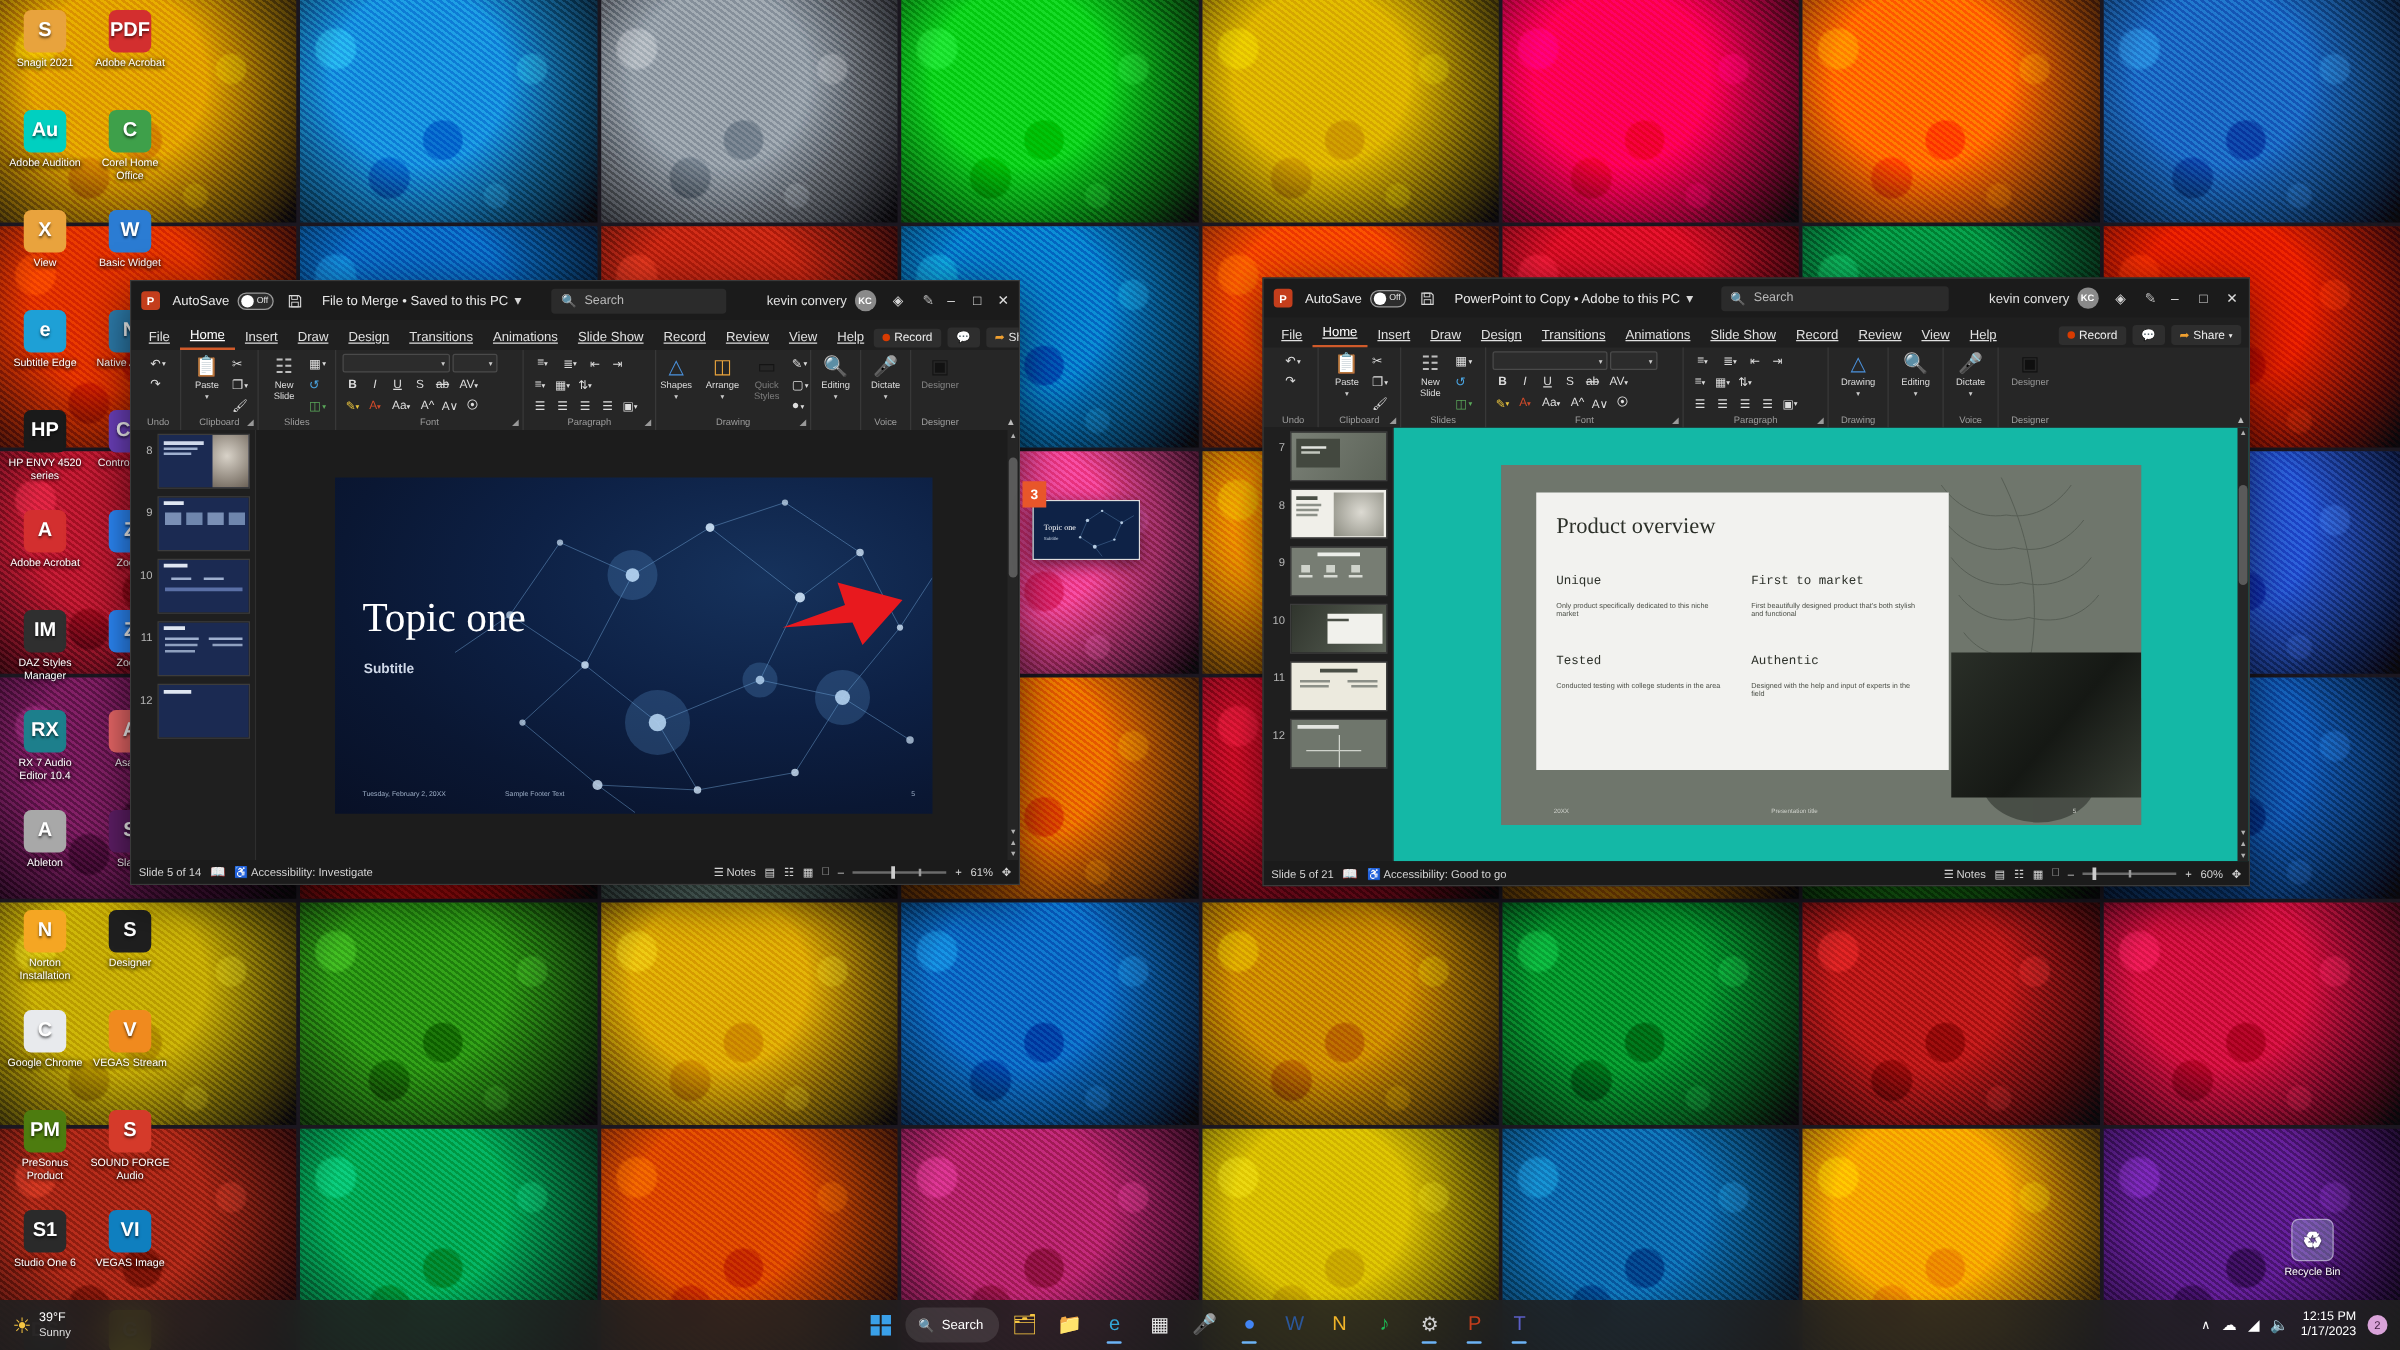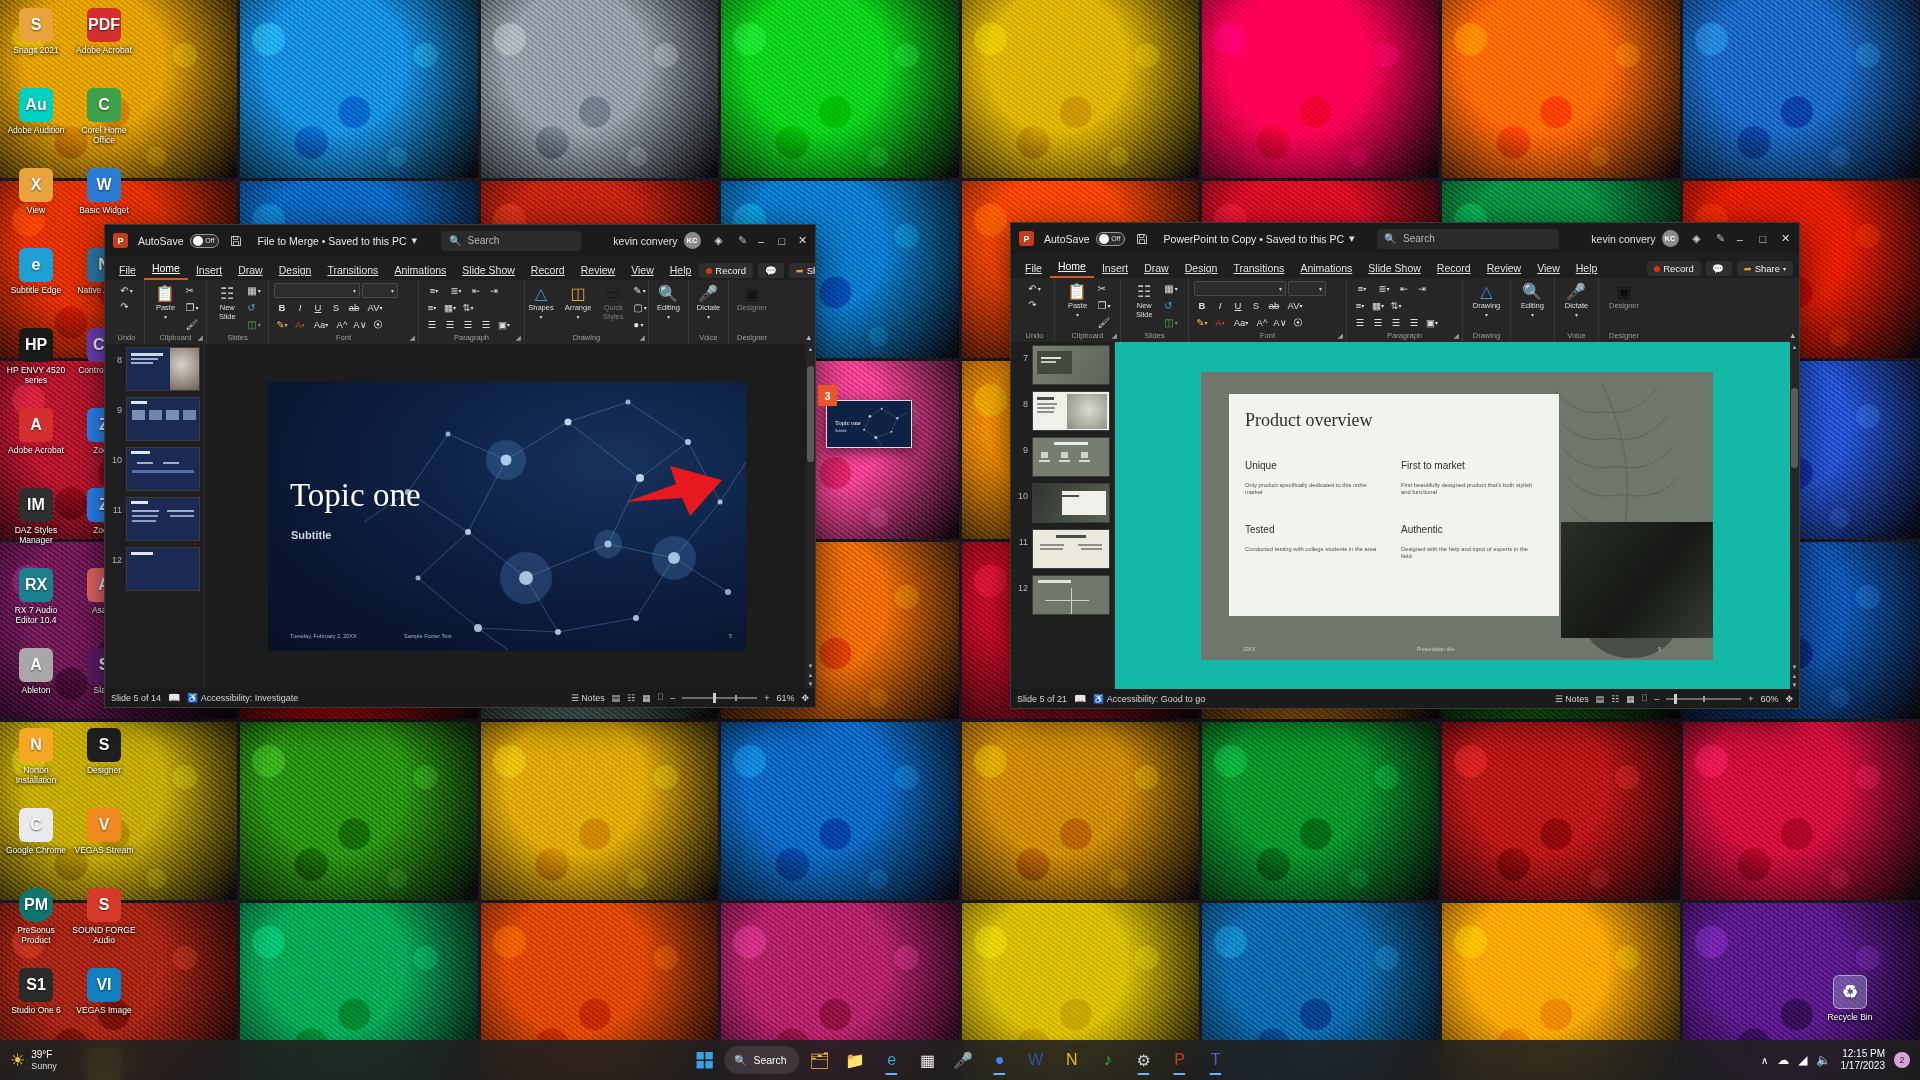--- a/index.html
+++ b/index.html
@@ -272,21 +272,21 @@
   .slide-dark .foot {
     position: absolute;
     color: #9fb0c8;
   }
   .net { position: absolute; inset: 0; }
 
   
   .slide-po { position: relative; background: #f1f1ee; overflow: hidden; }
   .po-panel { position: absolute; background: #f2f2ef; }
   .po-title { position: absolute; font-family: "Liberation Serif", serif; color: #2c3029; }
-  .po-h { position: absolute; font-family: Liberation Sans, sans-serif; color: #2c3029; text-align: right; }
+  .po-h { position: absolute; font-family: Liberation Mono, monospace; color: #2c3029; text-align: right; }
   .po-p { position: absolute; color: #4c5048; line-height: 1.35; }
   .po-foot { position: absolute; color: #5b5f58; }
 
   
   .statusbar {
     height: 19px; background: #1b1b1b;
     display: flex; align-items: center;
     padding: 0 6px; gap: 7px;
     font-size: 9px; color: #d4d4d4;
     flex: none;
@@ -520,21 +520,21 @@
       </div>
       <div class="desk-icon">
         <div class="di-glyph" style="background: rgb(232, 234, 237);">C</div>
         <div class="di-label">Google Chrome</div>
       </div>
       <div class="desk-icon">
         <div class="di-glyph" style="background: rgb(240, 138, 30);">V</div>
         <div class="di-label">VEGAS Stream</div>
       </div>
       <div class="desk-icon">
-        <div class="di-glyph" style="background: #0f766e; border-radius: 15px;">PM</div>
+        <div class="di-glyph" style="background: #4d7c0f;">PM</div>
         <div class="di-label">PreSonus Product</div>
       </div>
       <div class="desk-icon">
         <div class="di-glyph" style="background: rgb(213, 58, 42);">S</div>
         <div class="di-label">SOUND FORGE Audio</div>
       </div>
       <div class="desk-icon">
         <div class="di-glyph" style="background: rgb(42, 42, 42);">S1</div>
         <div class="di-label">Studio One 6</div>
       </div>
@@ -943,21 +943,21 @@
       <div class="knob"></div>
       <span class="off-lbl">Off</span>
     </div>
     <div class="tb-icon" style="margin-left:9px;width:16px;">
       <svg width="12" height="12" viewBox="0 0 16 16">
           <path d="M2 2h10l2 2v10H2z" fill="none" stroke="#d8d8d8" stroke-width="1.2"></path>
           <rect x="4.5" y="2" width="6" height="4" fill="none" stroke="#d8d8d8" stroke-width="1"></rect>
           <rect x="4.5" y="9" width="7" height="5" fill="none" stroke="#d8d8d8" stroke-width="1"></rect>
         </svg>
     </div>
-    <span class="tb-text" style="margin-left:14px;">PowerPoint to Copy • Saved to this PC</span>
+    <span class="tb-text" style="margin-left:14px;">PowerPoint to Copy • Adobe to this PC</span>
     <span class="tb-icon" style="margin-left:5px;">▾</span>
     <div class="searchbox" style="margin-left:22px;width:235px;">
       <span>🔍</span>
       <span>Search</span>
     </div>
     <span class="user-name" style="margin-left:32px;">kevin convery</span>
     <div class="avatar" style="margin-left:6px;">KC</div>
     <div class="tb-icon" style="margin-left:10px;width:16px;">◈</div>
     <div class="tb-icon" style="margin-left:8px;width:16px;color:#bbb;">✎</div>
     <div class="wbtn">–</div>

